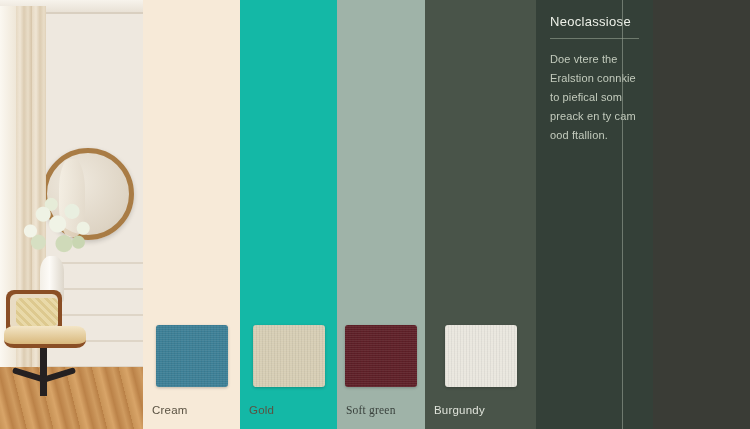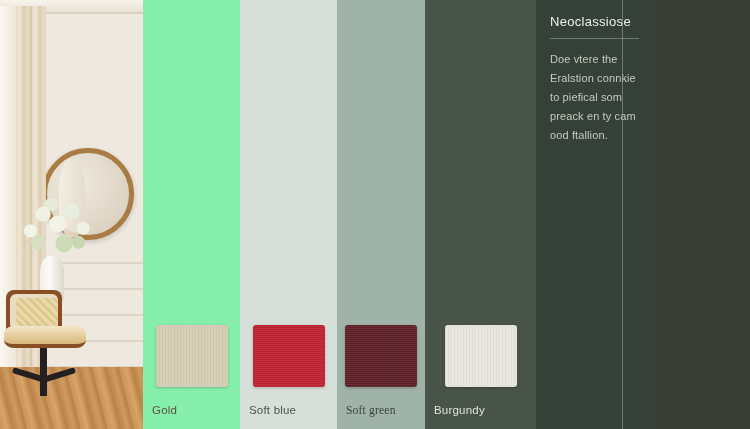--- a/index.html
+++ b/index.html
@@ -124,27 +124,27 @@
     <div class="ph-chair-back"></div>
     <div class="ph-pillow"></div>
     <div class="ph-seat"></div>
     <div class="ph-ped"></div>
     <div class="ph-leg1"></div>
     <div class="ph-leg2"></div>
     <div class="ph-leg3"></div>
   </div>
 
   <div id="columns" style="display:flex;flex:0 0 auto;">
-      <div class="col" style="flex: 0 0 97px; background: #86efac;">
+      <div class="col" style="flex: 0 0 97px; background: rgb(247, 234, 216);">
+        <div class="swatch" style="background-color: rgb(60, 127, 150);"></div>
+        <div class="col-label" style="color: rgb(90, 82, 66);">Cream</div>
+      </div>
+      <div class="col" style="flex: 0 0 97px; background: #14b8a6;">
         <div class="swatch" style="background-color: rgb(214, 205, 180);"></div>
         <div class="col-label" style="color: rgb(90, 82, 66);">Gold</div>
-      </div>
-      <div class="col" style="flex: 0 0 97px; background: rgb(215, 223, 217);">
-        <div class="swatch" style="background-color: rgb(191, 33, 48);"></div>
-        <div class="col-label" style="color: rgb(77, 84, 80);">Soft blue</div>
       </div>
       <div class="col" style="flex: 0 0 88px; background: rgb(159, 179, 168);">
         <div class="swatch" style="background-color: rgb(94, 31, 39);"></div>
         <div class="col-label" style="color: rgb(57, 65, 60); font-family: Liberation Serif, serif;">Soft green</div>
       </div>
       <div class="col" style="flex: 0 0 111px; background: rgb(73, 84, 73);">
         <div class="swatch" style="background-color: rgb(233, 230, 222);"></div>
         <div class="col-label" style="color: rgb(223, 227, 218);">Burgundy</div>
       </div>
     </div>

